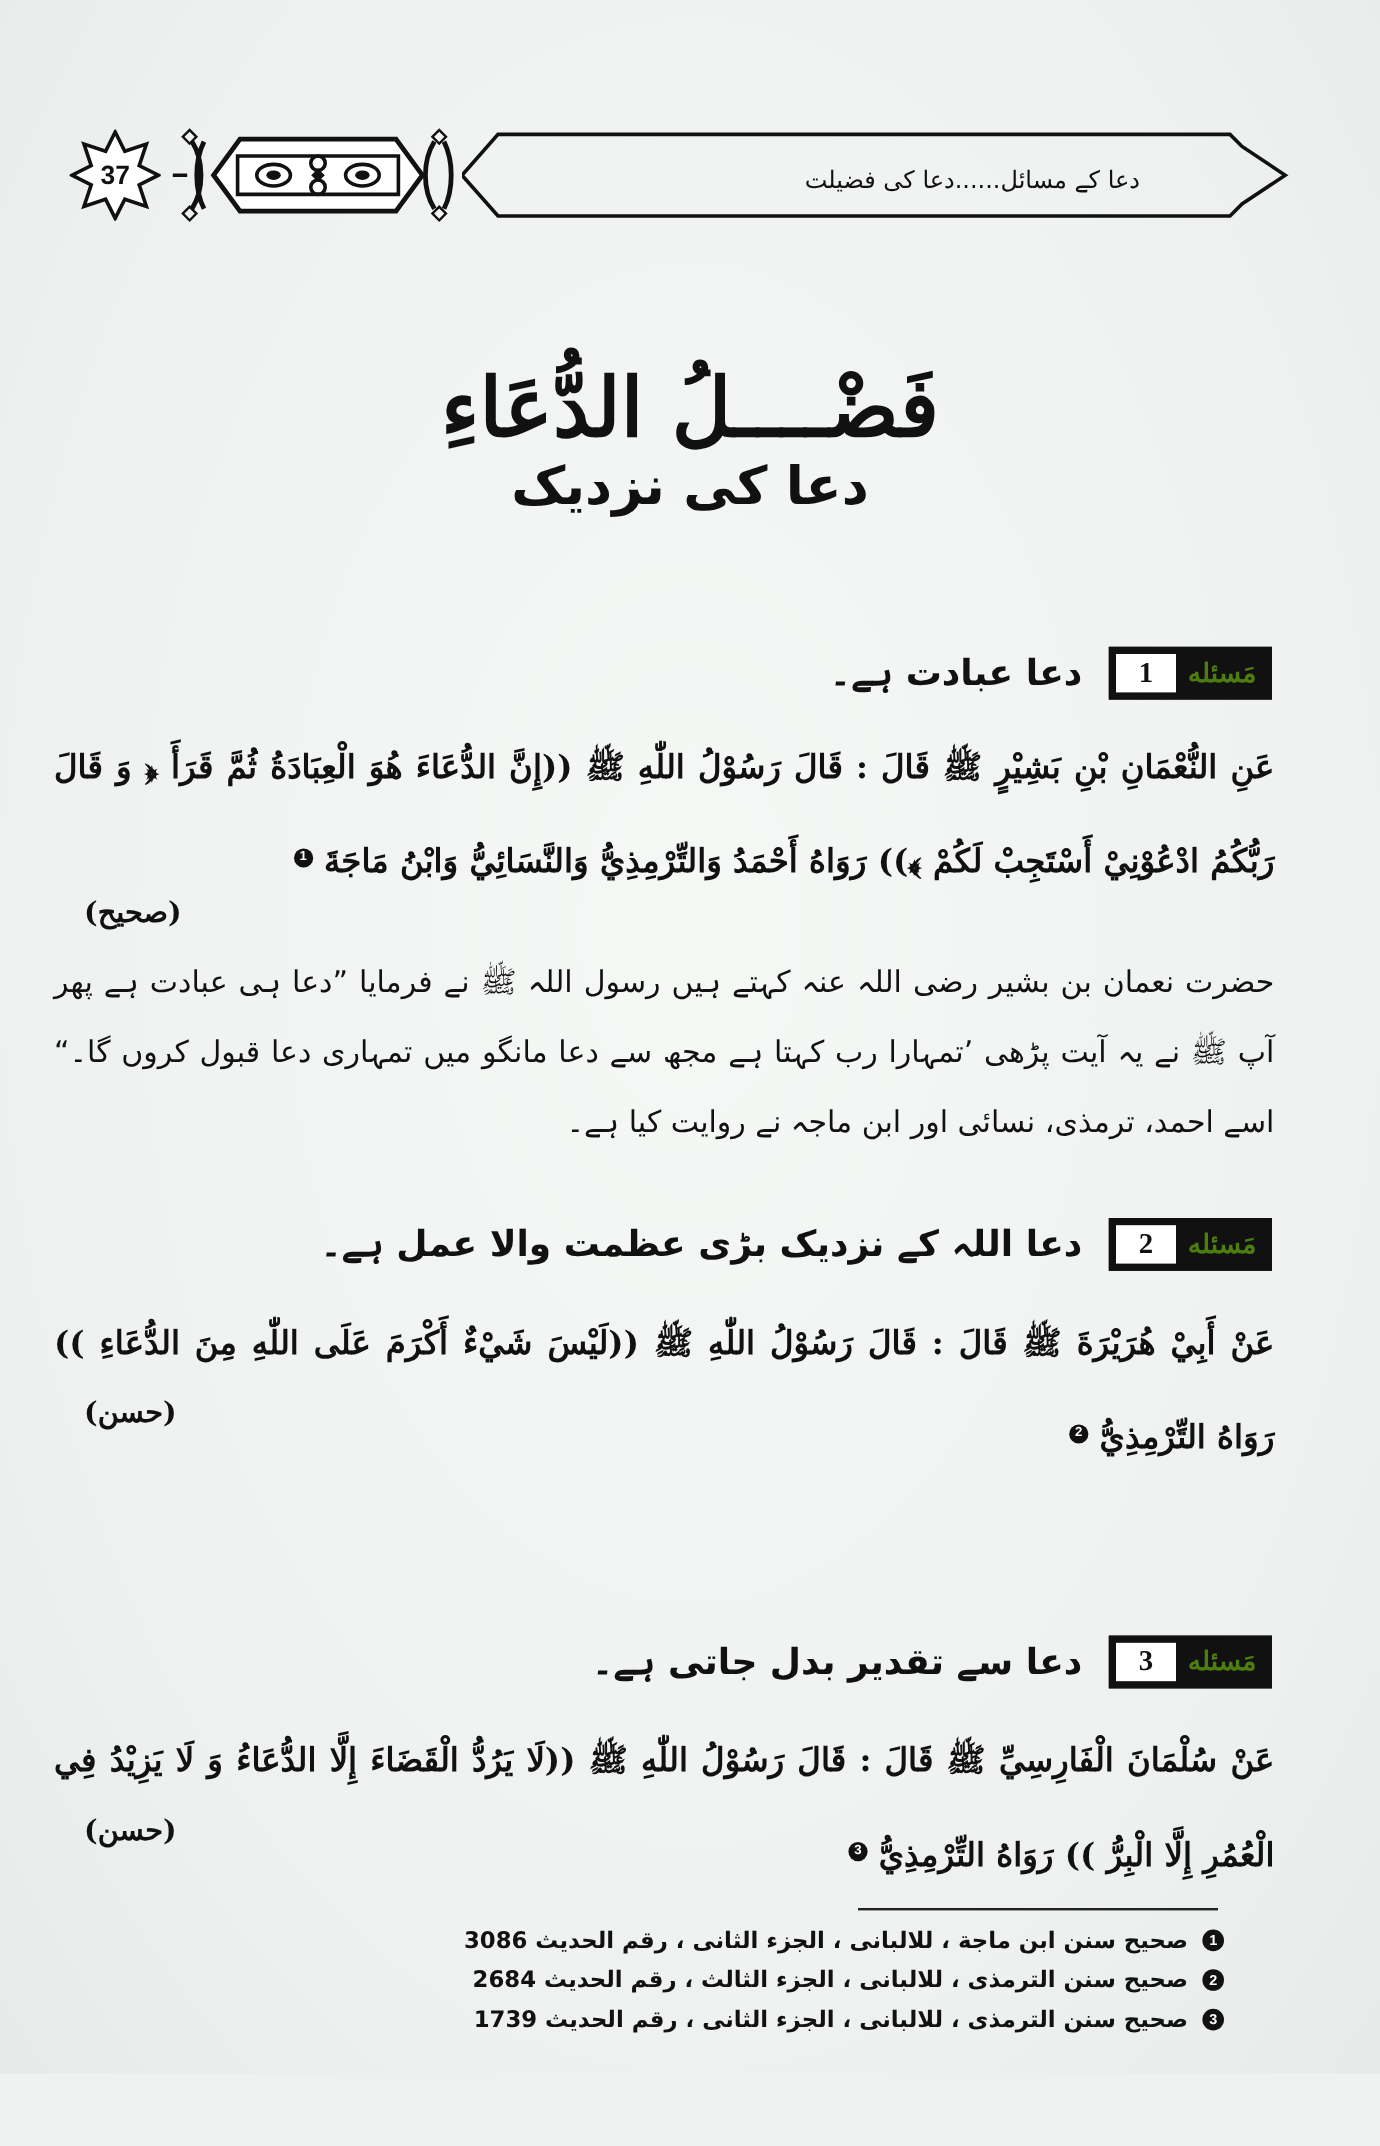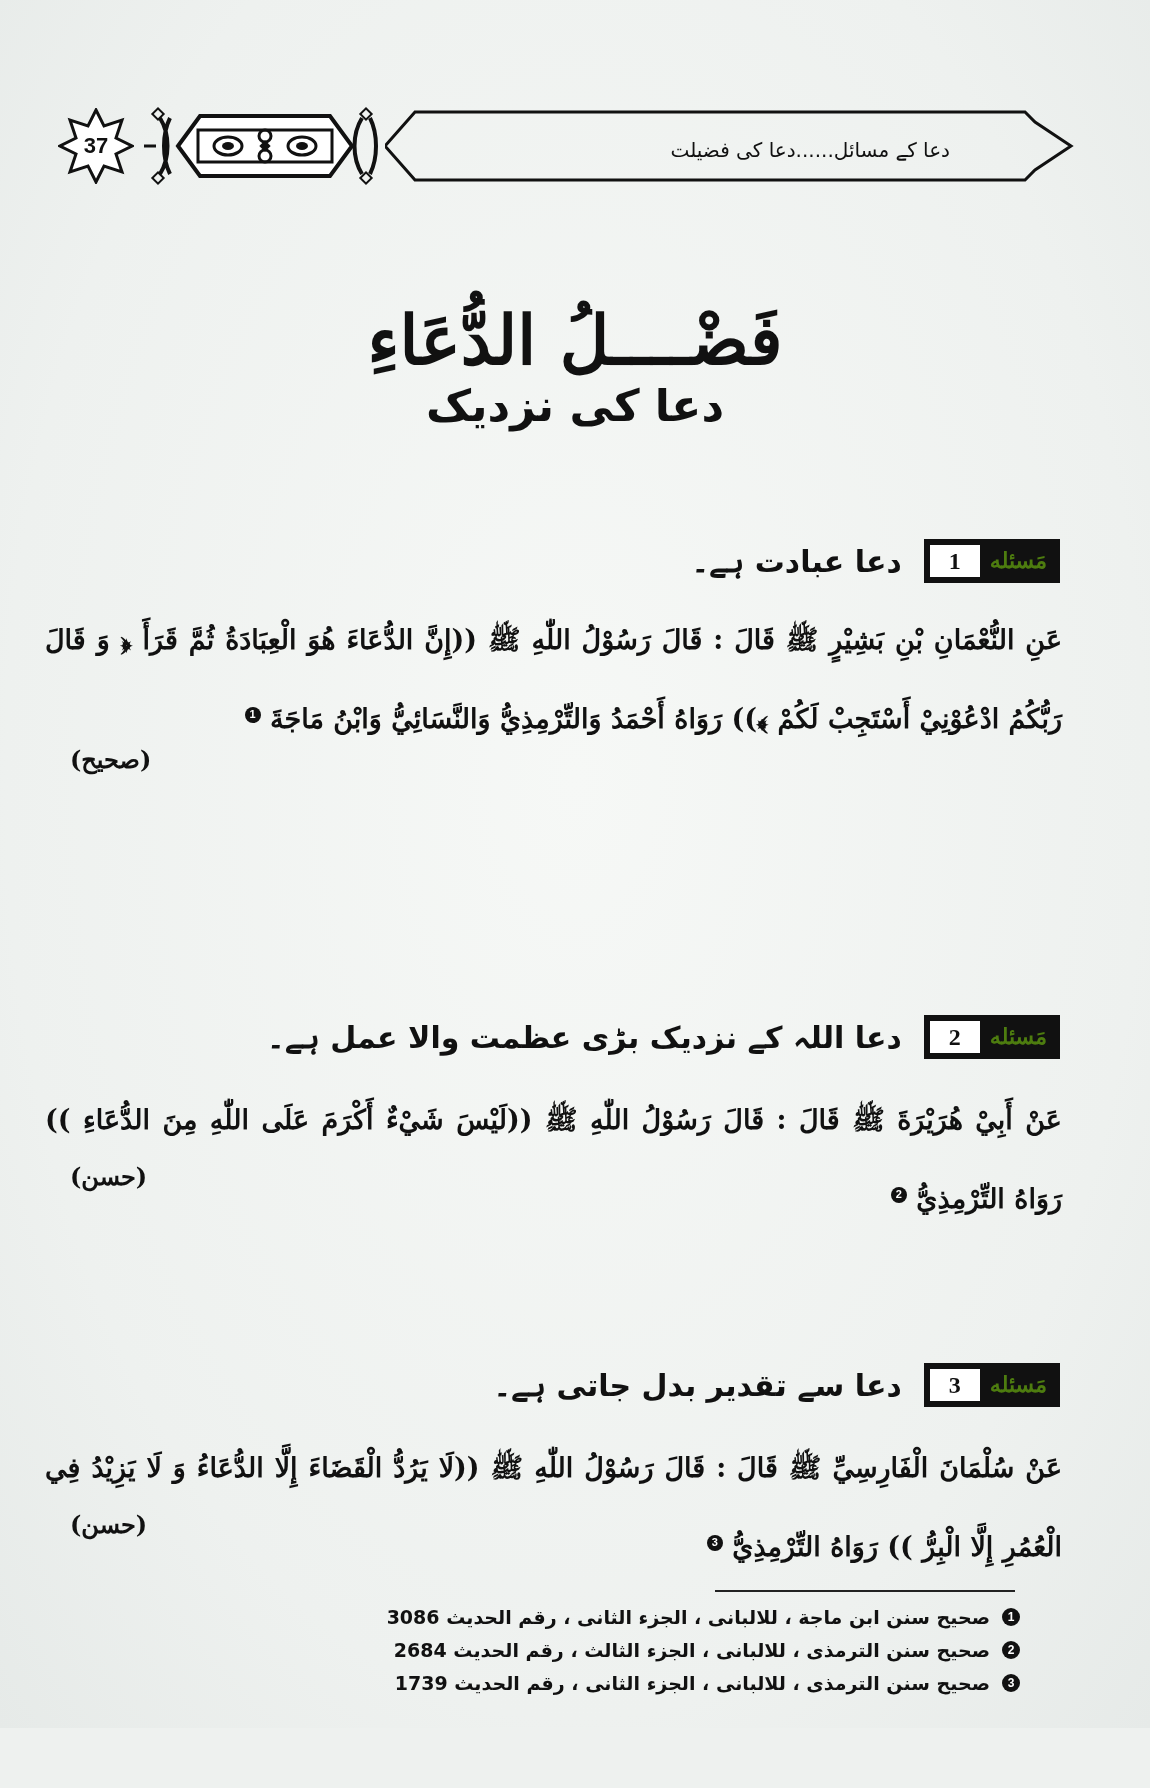--- a/index.html
+++ b/index.html
@@ -139,20 +139,21 @@
       <span class="masala-label">مَسئله</span>
       <span class="masala-num">1</span>
     </div>
     <span class="masala-text">دعا عبادت ہے۔</span>
   </div>
   <div class="ar" style="top:600px;">
     <span>عَنِ النُّعْمَانِ بْنِ بَشِيْرٍ ﷺ قَالَ : قَالَ رَسُوْلُ اللّٰهِ ﷺ ((إِنَّ الدُّعَاءَ هُوَ الْعِبَادَةُ ثُمَّ قَرَأَ ﴿ وَ قَالَ رَبُّكُمُ ادْعُوْنِيْ أَسْتَجِبْ لَكُمْ ﴾)) رَوَاهُ أَحْمَدُ وَالتِّرْمِذِيُّ وَالنَّسَائِيُّ وَابْنُ مَاجَةَ</span>
     <span class="note-ref">1</span>
   </div>
   <div class="grade" style="top:745px;">(صحيح)</div>
+  <div class="ur" style="top:790px;">حضرت نعمان بن بشیر رضی اللہ عنہ کہتے ہیں رسول اللہ ﷺ نے فرمایا ”دعا ہی عبادت ہے پھر آپ ﷺ نے یہ آیت پڑھی ’تمہارا رب کہتا ہے مجھ سے دعا مانگو میں تمہاری دعا قبول کروں گا۔“ اسے احمد، ترمذی، نسائی اور ابن ماجہ نے روایت کیا ہے۔</div>
 
   <div class="masala" style="top:1016px;">
     <div class="masala-box">
       <span class="masala-label">مَسئله</span>
       <span class="masala-num">2</span>
     </div>
     <span class="masala-text">دعا اللہ کے نزدیک بڑی عظمت والا عمل ہے۔</span>
   </div>
   <div class="ar" style="top:1080px;">
     <span>عَنْ أَبِيْ هُرَيْرَةَ ﷺ قَالَ : قَالَ رَسُوْلُ اللّٰهِ ﷺ ((لَيْسَ شَيْءٌ أَكْرَمَ عَلَى اللّٰهِ مِنَ الدُّعَاءِ )) رَوَاهُ التِّرْمِذِيُّ</span>

